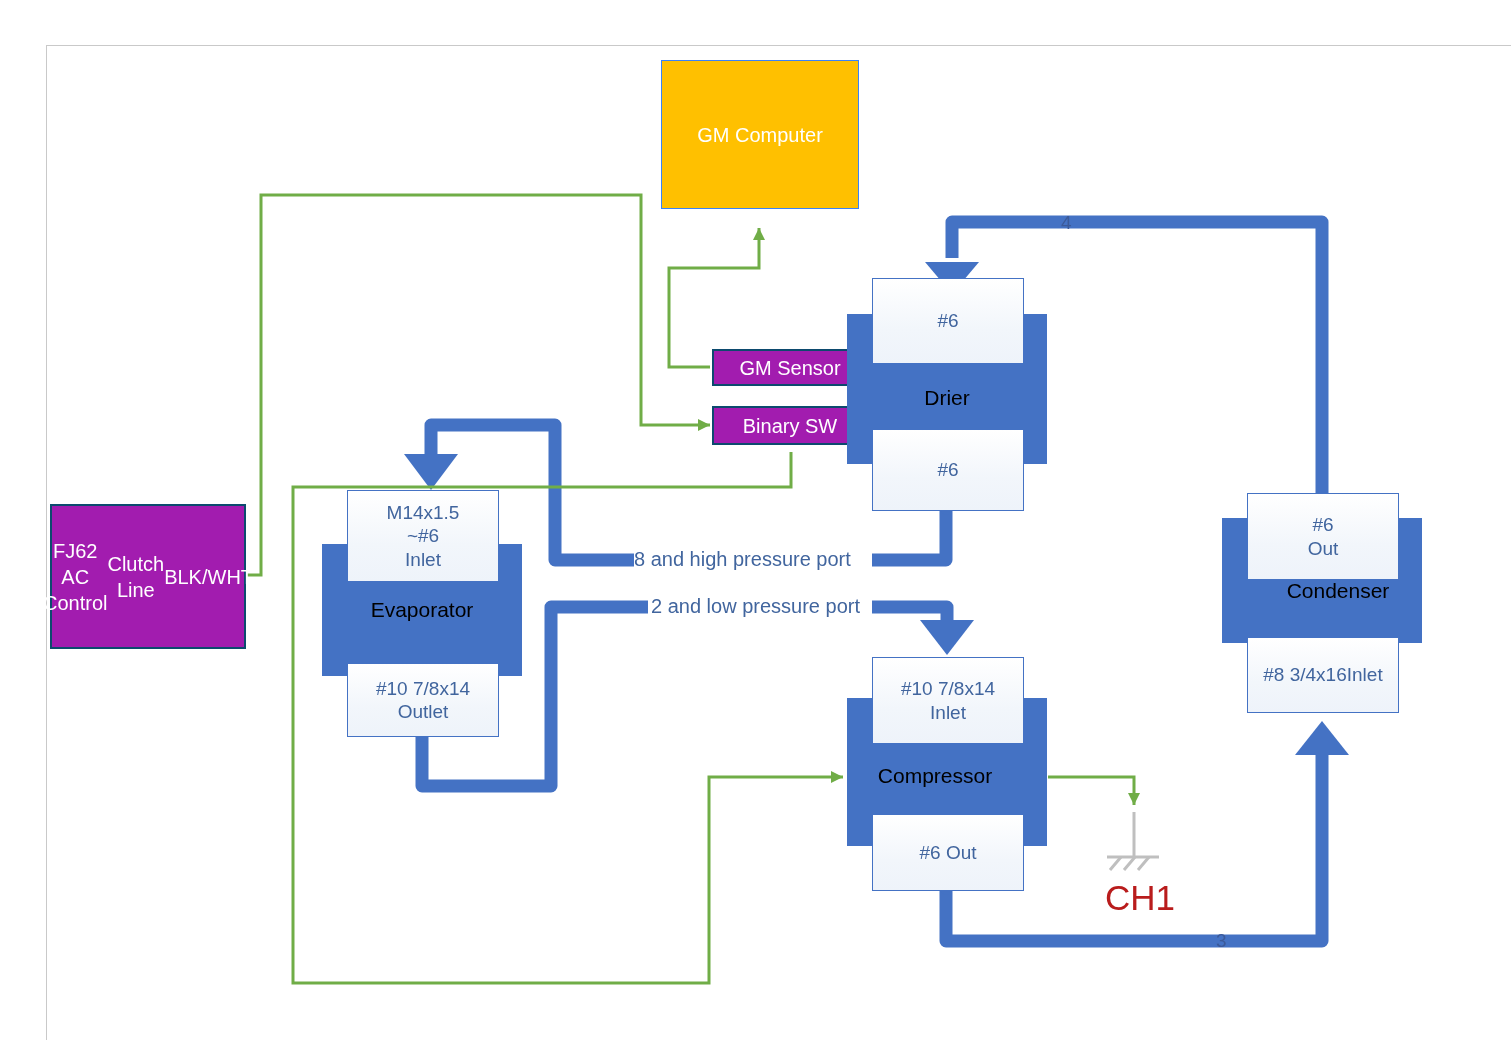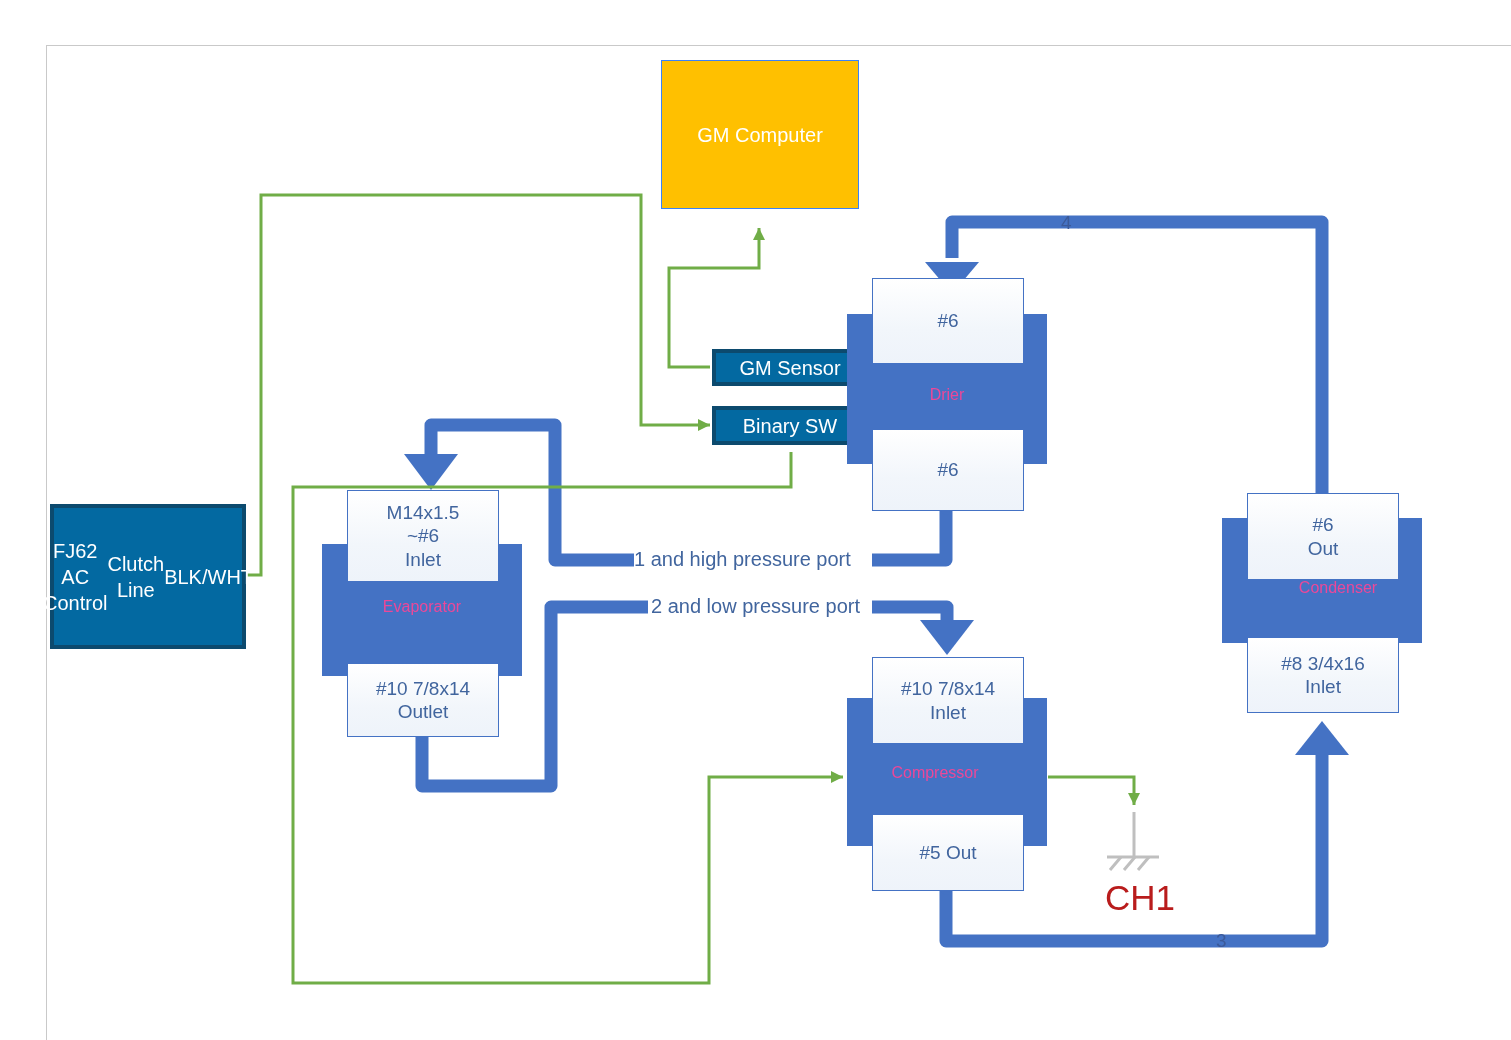--- a/index.html
+++ b/index.html
@@ -4,33 +4,33 @@
 <style>
   html,body{margin:0;padding:0;background:#ffffff;}
   body{width:1511px;height:1040px;position:relative;overflow:hidden;
        font-family:"Liberation Sans", sans-serif;}
   #stage{position:absolute;left:0;top:0;width:1511px;height:1040px;}
   #svg-layer{position:absolute;left:0;top:0;width:1511px;height:1040px;}
 
   
   .comp{position:absolute;}
   .comp-body{position:absolute;background:#4472C4;}
-  .comp-title{position:absolute;color:#ec4899;text-align:center;
-              font-size:16px;line-height:1.1;white-space:nowrap;}
+  .comp-title{position:absolute;color:#000000;text-align:center;
+              font-size:21px;line-height:1.1;white-space:nowrap;}
   .port{position:absolute;background:linear-gradient(180deg,#ffffff 0%,#f2f6fb 60%,#eef3fa 100%);
         border:1px solid #4472C4;color:#3b5a9a;text-align:center;
         display:flex;align-items:center;justify-content:center;
         font-size:19px;line-height:1.22;color:#41659e;}
   .port span{display:block;}
 
   
   .flatbox{position:absolute;display:flex;align-items:center;justify-content:center;
            text-align:center;color:#ffffff;font-size:20px;line-height:1.3;
            box-sizing:border-box;}
-  .green-box{background:#0369a1;border:4px solid #0c4a6e;}
+  .green-box{background:#a21caf;border:2px solid #0c4a6e;}
   .amber-box{background:#FFC000;border:1px solid #3b82f6;}
 
   
   .lbl{position:absolute;color:#41659e;font-size:20px;white-space:nowrap;}
   .lbl-num{position:absolute;color:#3b5a9a;font-size:19px;}
   .lbl-ch{position:absolute;color:#b91c1c;font-size:35px;}
 
   .page-border{position:absolute;left:46px;top:45px;width:1520px;height:1008px;
                border:1px solid #c9c9c9;box-sizing:border-box;}
 </style>
@@ -145,35 +145,35 @@
 
   <div class="comp" style="left:847px;top:642px;width:200px;height:205px;">
     <div class="comp-body" style="left:0;top:56px;width:200px;height:148px;"></div>
     <div class="comp-title" style="left:0;top:122px;width:176px;">Compressor</div>
   </div>
   <div class="port" style="left:872px;top:657px;width:150px;height:85px;flex-direction:column;">
     <span>#10 7/8x14</span>
     <span>Inlet</span>
   </div>
   <div class="port" style="left:872px;top:814px;width:150px;height:75px;">
-    <span>#5 Out</span>
+    <span>#6 Out</span>
   </div>
 
   <div class="comp" style="left:1222px;top:493px;width:200px;height:160px;">
     <div class="comp-body" style="left:0;top:25px;width:200px;height:125px;"></div>
     <div class="comp-title" style="left:0;top:86px;width:200px;padding-left:16px;">Condenser</div>
   </div>
   <div class="port" style="left:1247px;top:493px;width:150px;height:85px;flex-direction:column;">
     <span>#6</span>
     <span>Out</span>
   </div>
-  <div class="port" style="left:1247px;top:637px;width:150px;height:74px;flex-direction:column;">
+  <div class="port" style="left:1247px;top:637px;width:150px;height:74px;flex-direction:row;">
     <span>#8 3/4x16</span>
     <span>Inlet</span>
   </div>
 
-  <div class="lbl" style="left:634px;top:548px;">1 and high pressure port</div>
+  <div class="lbl" style="left:634px;top:548px;">8 and high pressure port</div>
   <div class="lbl" style="left:651px;top:595px;">2 and low pressure port</div>
   <div class="lbl-num" style="left:1061px;top:212px;">4</div>
   <div class="lbl-num" style="left:1216px;top:930px;">3</div>
   <div class="lbl-ch" style="left:1105px;top:878px;">CH1</div>
 
 </div>
 
 </body></html>

